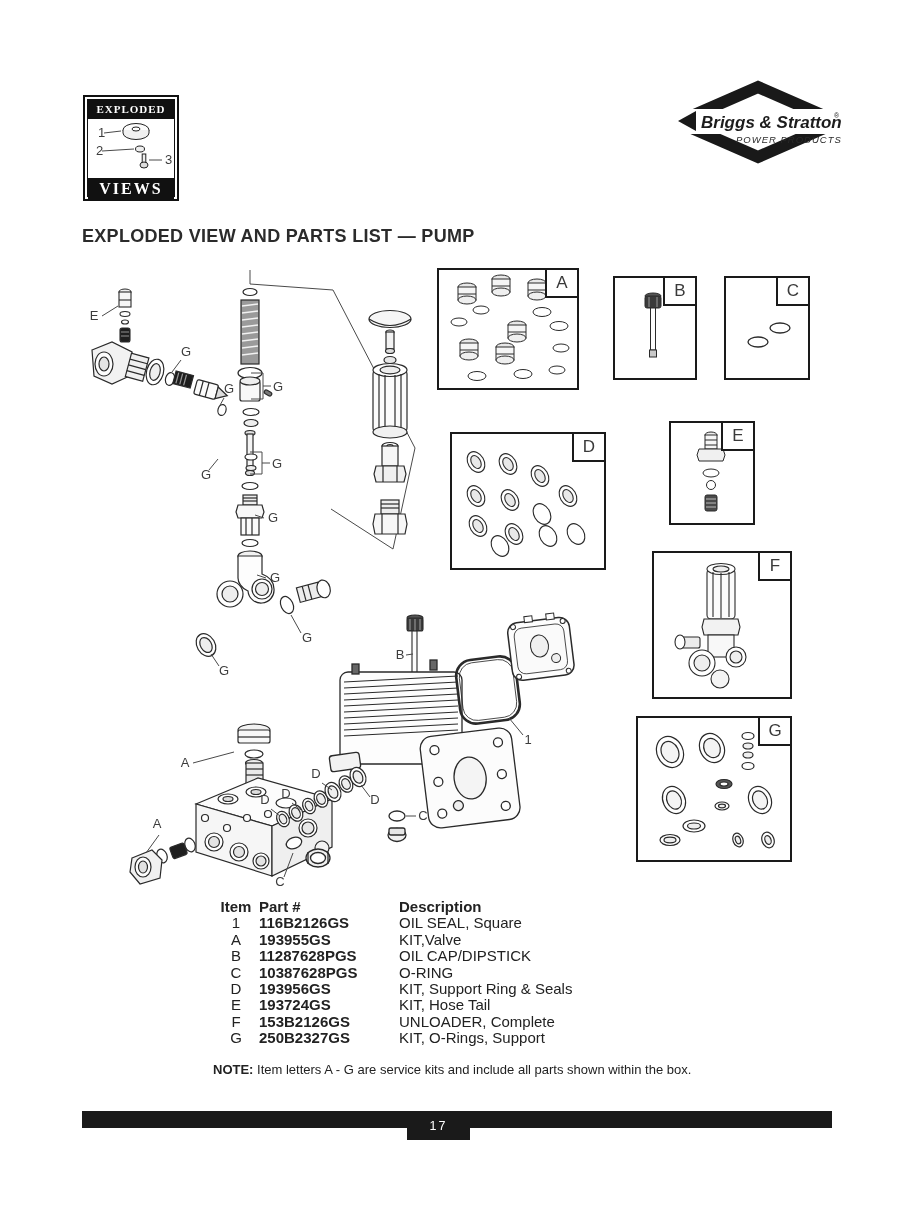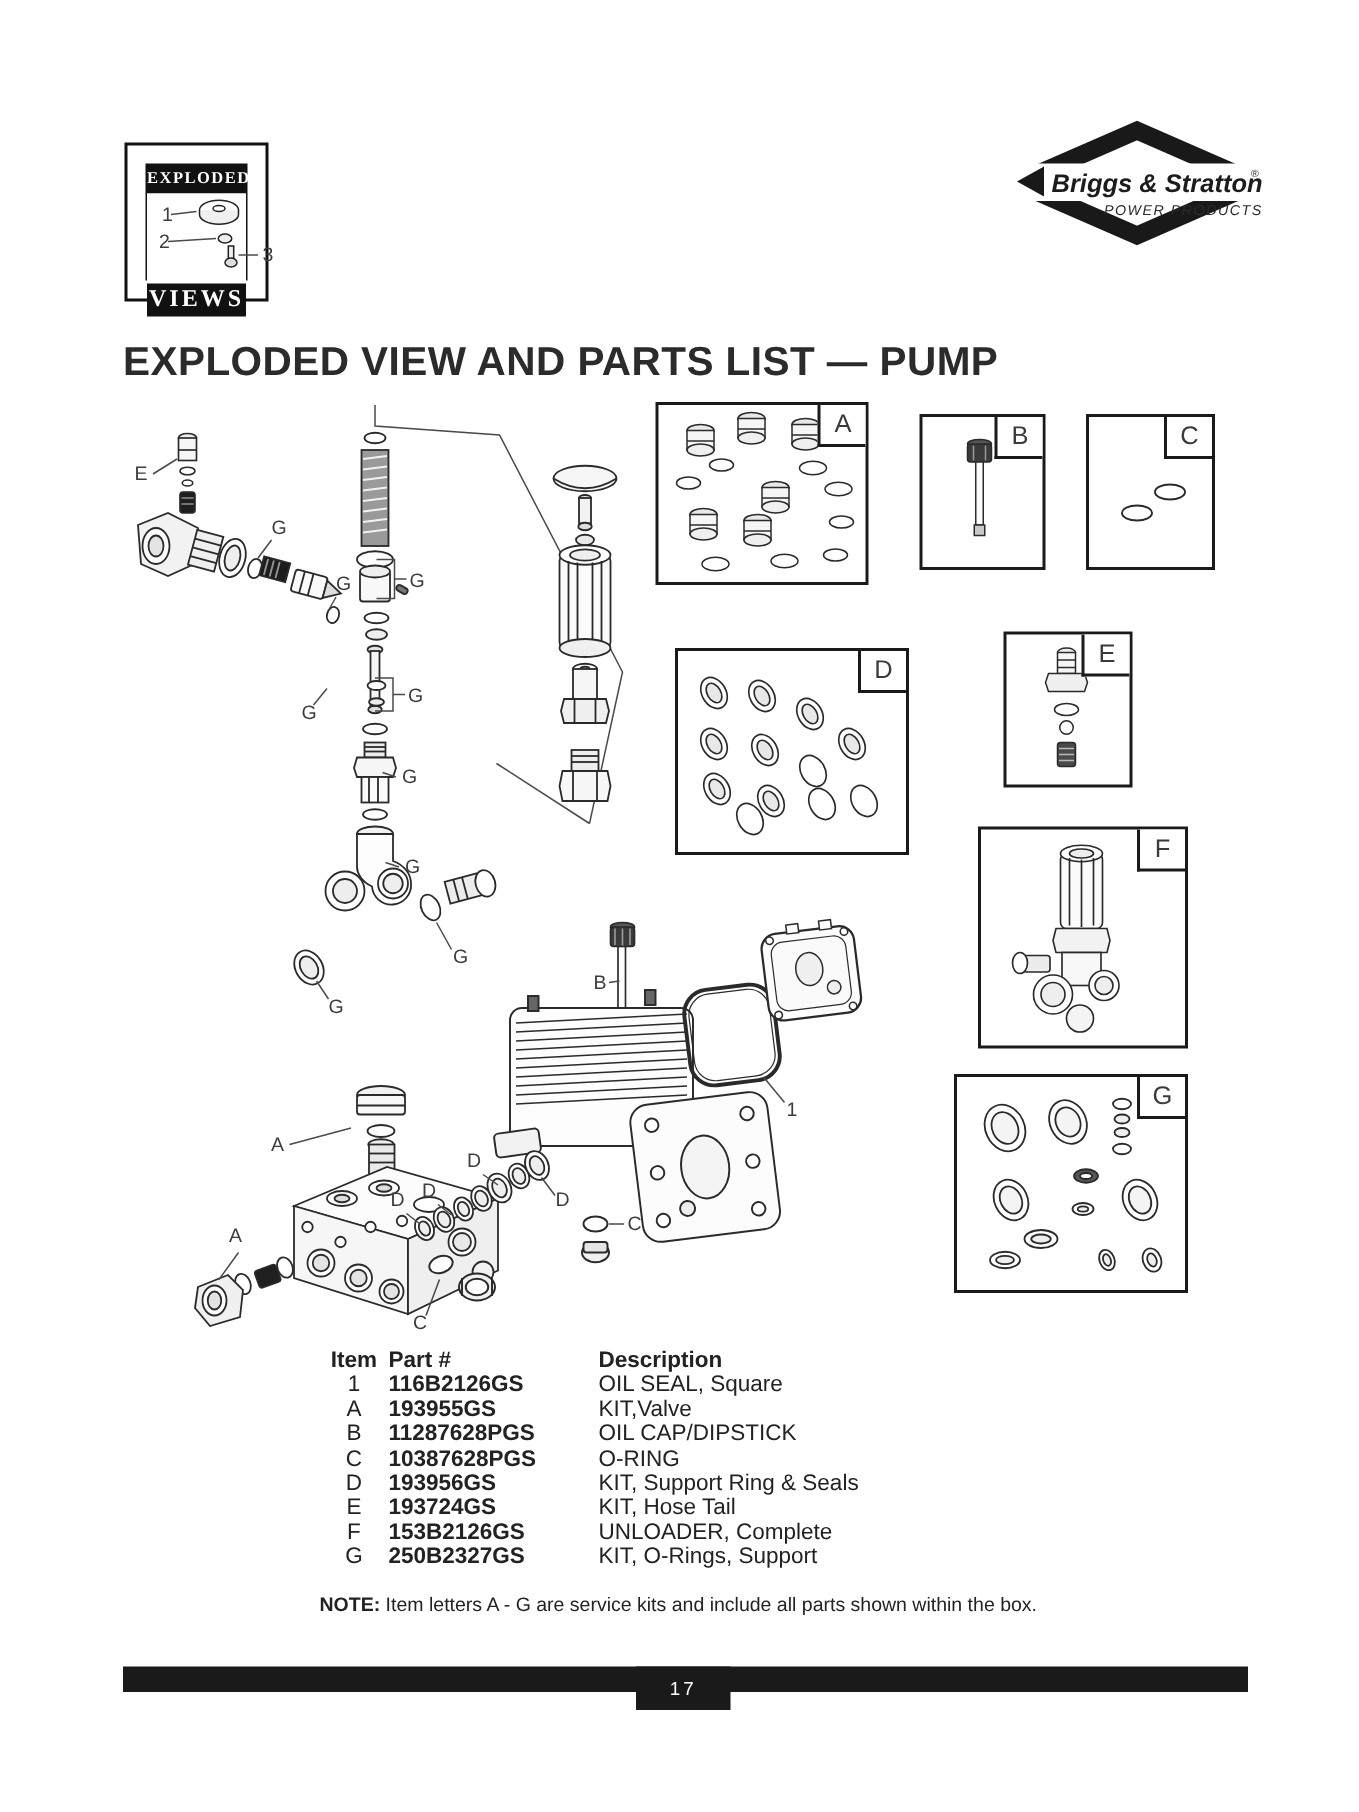--- a/index.html
+++ b/index.html
@@ -1,32 +1,32 @@
 <!DOCTYPE html>
 <html><head>
 <meta charset="utf-8">
 <style>
   html,body{margin:0;padding:0;background:#e8e8e8;}
   .page{position:relative;width:906px;height:1208px;background:#ffffff;margin:0 auto;
         font-family:"Liberation Sans",sans-serif;color:#1c1c1c;overflow:hidden;}
   .abs{position:absolute;}
 
   
-  .views-box{left:83px;top:95px;width:96px;height:106px;border:2px solid #111;background:#fff;padding:12px;box-sizing:border-box;}
+  .views-box{left:83px;top:95px;width:96px;height:106px;border:2px solid #111;background:#fff;padding:2px;box-sizing:border-box;}
   .views-inner{border:1px solid #111;width:100%;height:100%;box-sizing:border-box;display:flex;flex-direction:column;}
   .views-bar{background:#111;color:#fff;text-align:center;font-family:"Liberation Serif",serif;font-weight:bold;}
   .views-bar.top{font-size:11px;letter-spacing:1px;line-height:19px;height:19px;}
   .views-bar.bot{font-size:16px;letter-spacing:2px;line-height:22px;height:22px;}
   .views-mid{flex:1;background:#fff;}
 
   .product-bar{left:185px;top:97px;width:485px;height:35px;background:#171717;color:#fff;
                font-size:15px;text-align:center;line-height:35px;letter-spacing:.2px;}
   .brand{left:668px;top:80px;width:186px;height:88px;}
 
-  .page-title{left:82px;top:226px;width:720px;font-size:27px;font-weight:bold;color:#2b2b2b;letter-spacing:.3px;}
+  .page-title{left:82px;top:226px;width:720px;font-size:18px;font-weight:bold;color:#2b2b2b;letter-spacing:.3px;}
 
   
   #main-diagram{left:0;top:262px;}
   .detail-box{border:2px solid #1a1a1a;background:#fff;box-sizing:border-box;}
   .corner-label{position:absolute;top:0;right:0;width:30px;height:26px;border-left:2px solid #1a1a1a;
                 border-bottom:2px solid #1a1a1a;background:#fff;display:flex;align-items:center;
                 justify-content:center;font-size:17px;color:#3a3a3a;}
   .callout{font-size:13px;fill:#3d3d3d;font-family:"Liberation Sans",sans-serif;}
   .lead{stroke:#4a4a4a;stroke-width:1;fill:none;}
 
@@ -36,21 +36,21 @@
   .parts-table .hdr{font-weight:bold;}
   .col-item{text-align:center;}
   .col-part{padding-left:2px;font-weight:bold;}
   .col-desc{padding-left:38px;}
 
   .note-line{left:213px;top:1062px;width:580px;font-size:13px;color:#222;}
   .note-line b{font-weight:bold;}
 
   
   .footer-bar{left:82px;top:1111px;width:750px;height:17px;background:#1a1a1a;}
-  .footer-tab{left:424px;top:1111px;width:63px;height:29px;background:#1a1a1a;color:#fff;
+  .footer-tab{left:407px;top:1111px;width:63px;height:29px;background:#1a1a1a;color:#fff;
               font-size:12.5px;letter-spacing:2px;display:flex;align-items:center;justify-content:center;}
 </style>
 </head>
 <body>
 
 <div class="page">
 
   <div class="abs views-box">
     <div class="views-inner">
       <div class="views-bar top">EXPLODED</div>

